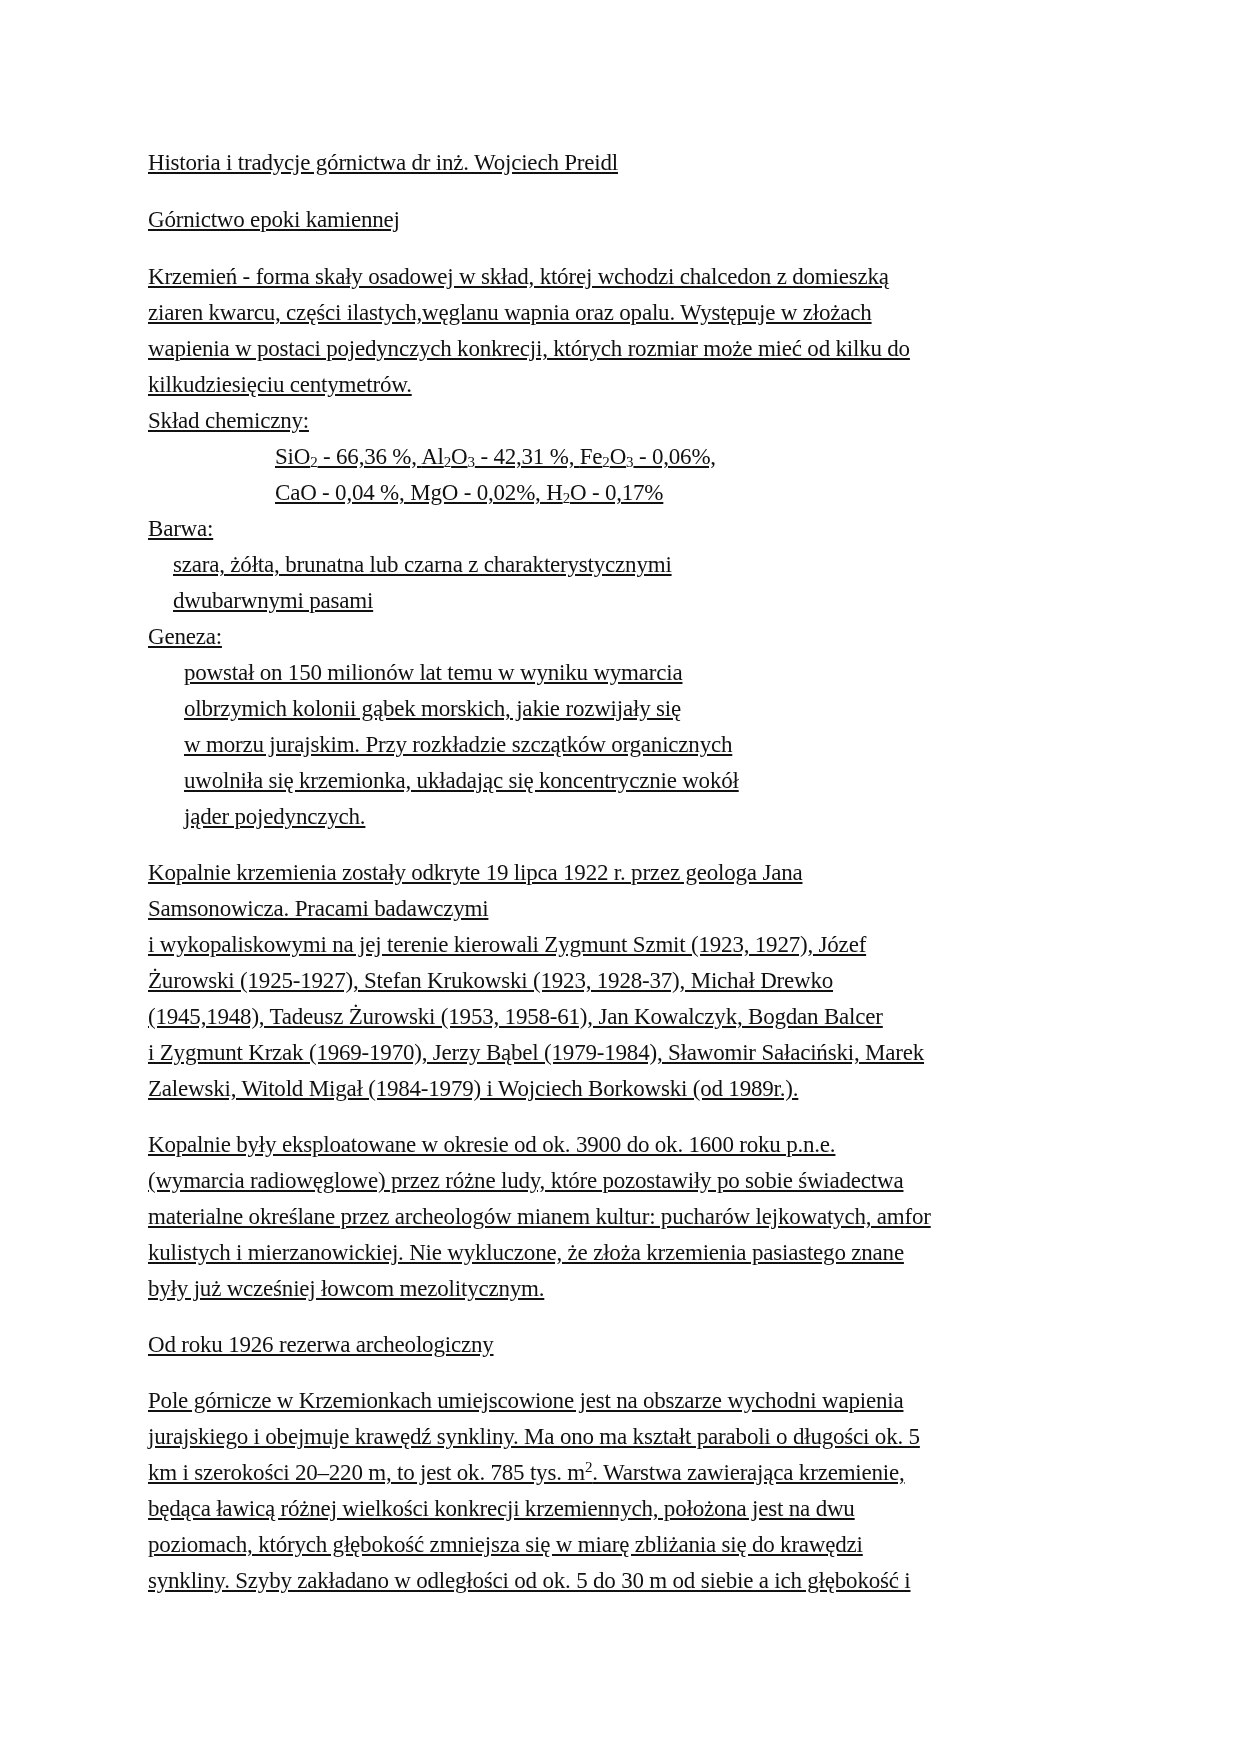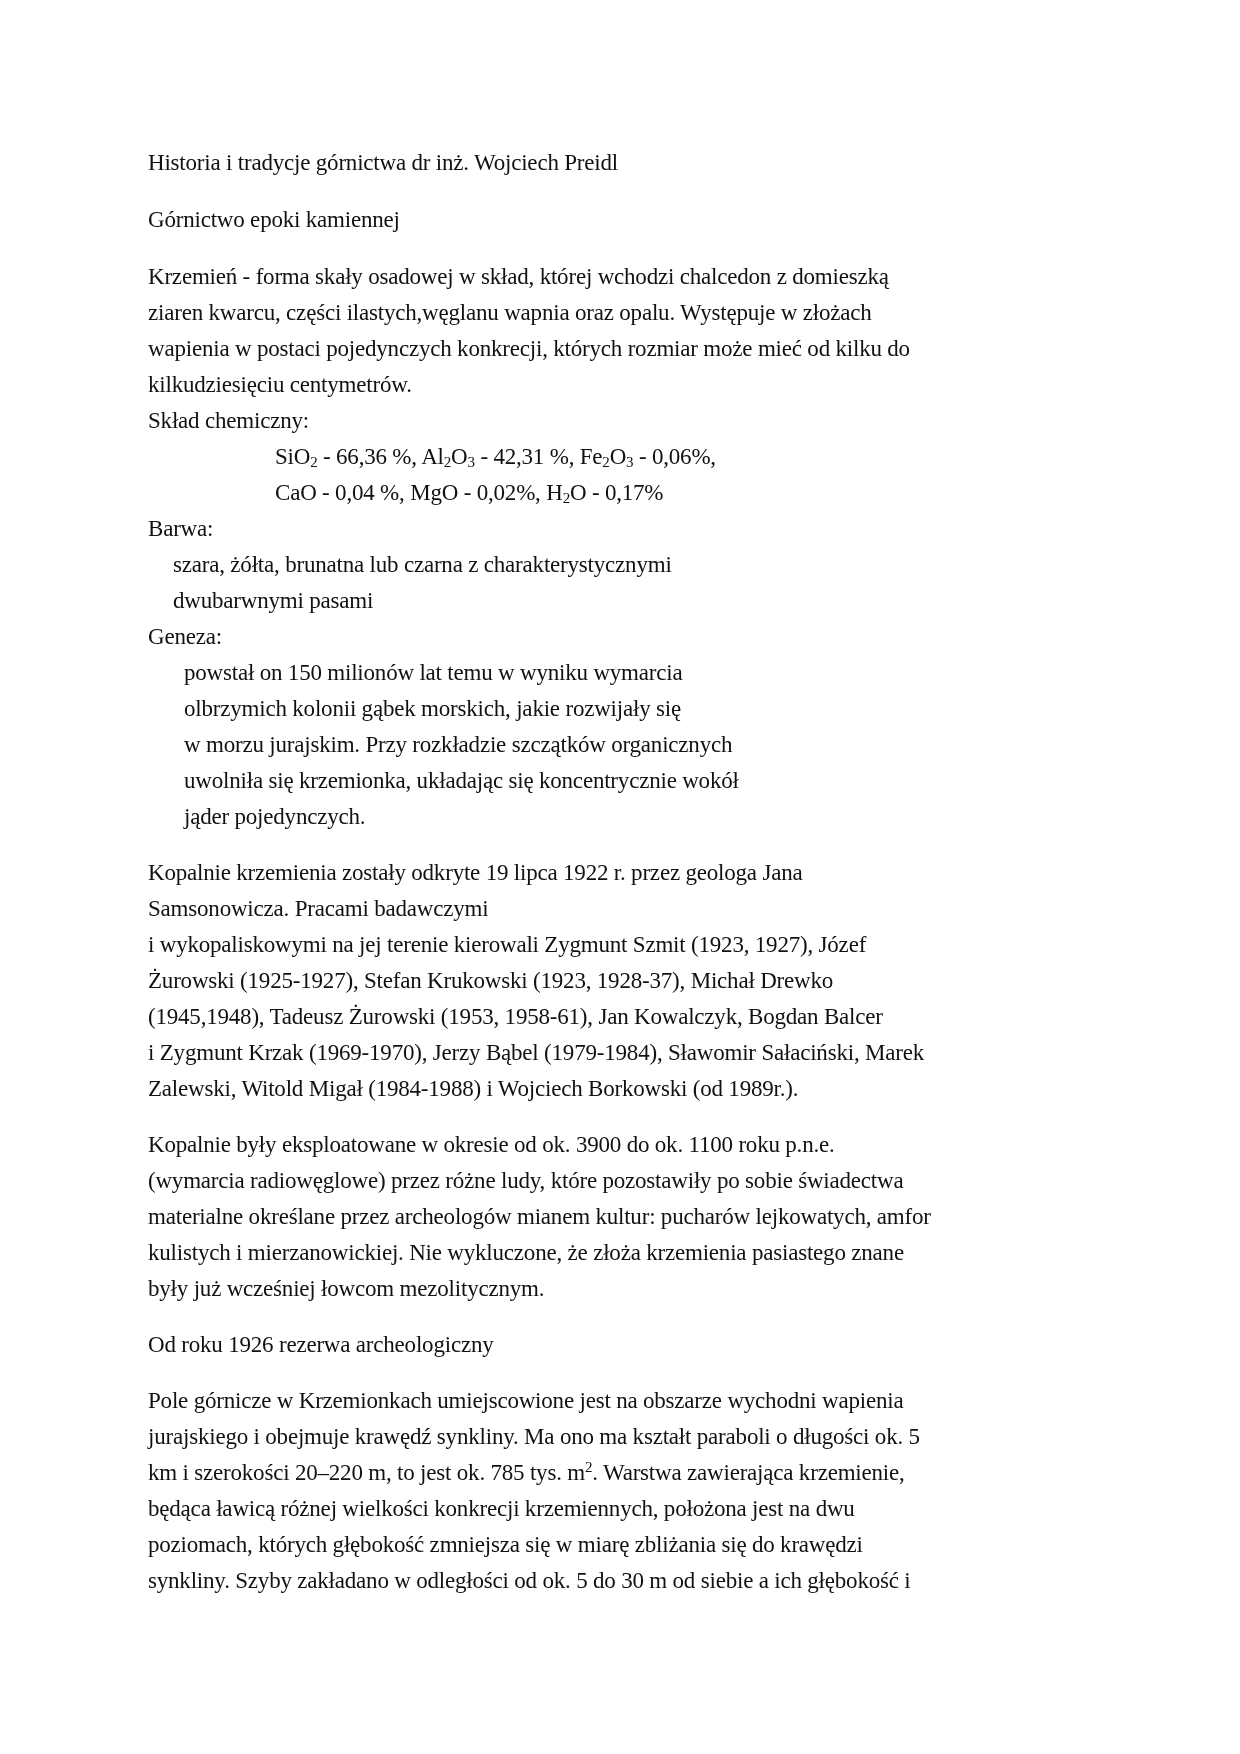--- a/index.html
+++ b/index.html
@@ -1,18 +1,18 @@
 <!DOCTYPE html>
 <html><head>
 <meta charset="utf-8">
 <style>
   html, body { margin:0; padding:0; background:#ffffff; }
   body { width:1240px; height:1754px; position:relative; overflow:hidden;
          font-family:"Liberation Serif", "DejaVu Serif", serif; color:#111; }
-  .line { position:absolute; left:148px; font-size:23px; line-height:30px; white-space:nowrap; letter-spacing:-0.2px; }
+  .line { position:absolute; left:148px; font-size:23px; line-height:30px; white-space:nowrap; letter-spacing:-0.2px;text-decoration:underline; }
   .ind1 { left:275px; }
   .ind2 { left:173px; }
   .ind3 { left:184px; }
   sub { font-size:15px; vertical-align:-3px; line-height:0; }
   sup { font-size:15px; vertical-align:8px; line-height:0; }
 </style>
 </head>
 <body>
 
 <div>
@@ -42,23 +42,23 @@
   <div class="line ind3" style="top:730px">w morzu jurajskim. Przy rozkładzie szczątków organicznych</div>
   <div class="line ind3" style="top:766px">uwolniła się krzemionka, układając się koncentrycznie wokół</div>
   <div class="line ind3" style="top:802px">jąder pojedynczych.</div>
 
   <div class="line" style="top:858px">Kopalnie krzemienia zostały odkryte 19 lipca 1922 r. przez  geologa Jana</div>
   <div class="line" style="top:894px">Samsonowicza. Pracami badawczymi</div>
   <div class="line" style="top:930px"> i wykopaliskowymi na jej terenie kierowali Zygmunt Szmit (1923, 1927), Józef</div>
   <div class="line" style="top:966px">Żurowski (1925-1927), Stefan Krukowski (1923, 1928-37), Michał Drewko</div>
   <div class="line" style="top:1002px">(1945,1948), Tadeusz Żurowski (1953, 1958-61), Jan Kowalczyk, Bogdan Balcer</div>
   <div class="line" style="top:1038px">i Zygmunt Krzak (1969-1970), Jerzy Bąbel (1979-1984), Sławomir Sałaciński, Marek</div>
-  <div class="line" style="top:1074px">Zalewski, Witold Migał (1984-1988) i Wojciech Borkowski (od 1989r.).</div>
+  <div class="line" style="top:1074px">Zalewski, Witold Migał (1984-1979) i Wojciech Borkowski (od 1989r.).</div>
 
-  <div class="line" style="top:1130px">Kopalnie były eksploatowane w okresie od ok. 3900 do ok. 1100 roku p.n.e.</div>
+  <div class="line" style="top:1130px">Kopalnie były eksploatowane w okresie od ok. 3900 do ok. 1600 roku p.n.e.</div>
   <div class="line" style="top:1166px">(wymarcia radiowęglowe) przez różne ludy, które pozostawiły po sobie świadectwa</div>
   <div class="line" style="top:1202px">materialne określane przez archeologów mianem kultur: pucharów lejkowatych, amfor</div>
   <div class="line" style="top:1238px">kulistych i mierzanowickiej. Nie wykluczone, że złoża krzemienia pasiastego znane</div>
   <div class="line" style="top:1274px">były już wcześniej łowcom mezolitycznym.</div>
 
   <div class="line" style="top:1330px">Od roku 1926 rezerwa archeologiczny</div>
 
   <div class="line" style="top:1386px">Pole górnicze w Krzemionkach umiejscowione jest na obszarze wychodni wapienia</div>
   <div class="line" style="top:1422px">jurajskiego i obejmuje krawędź synkliny. Ma ono ma kształt paraboli o długości ok. 5</div>
   <div class="line" style="top:1458px">

